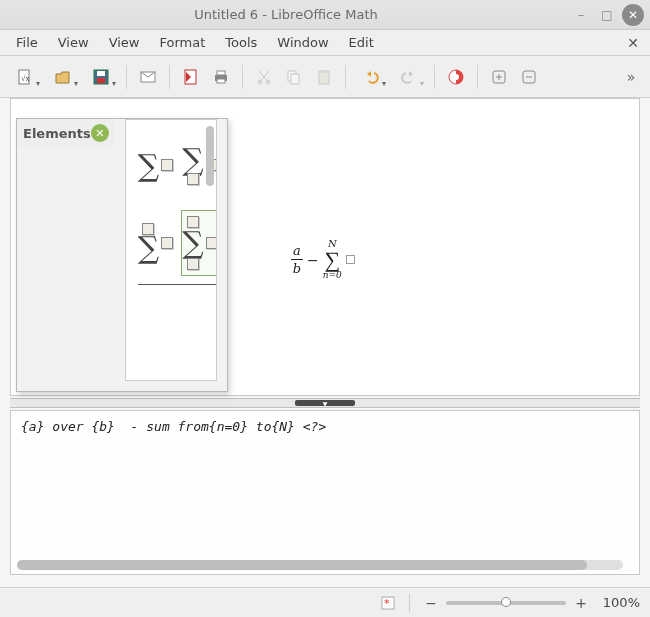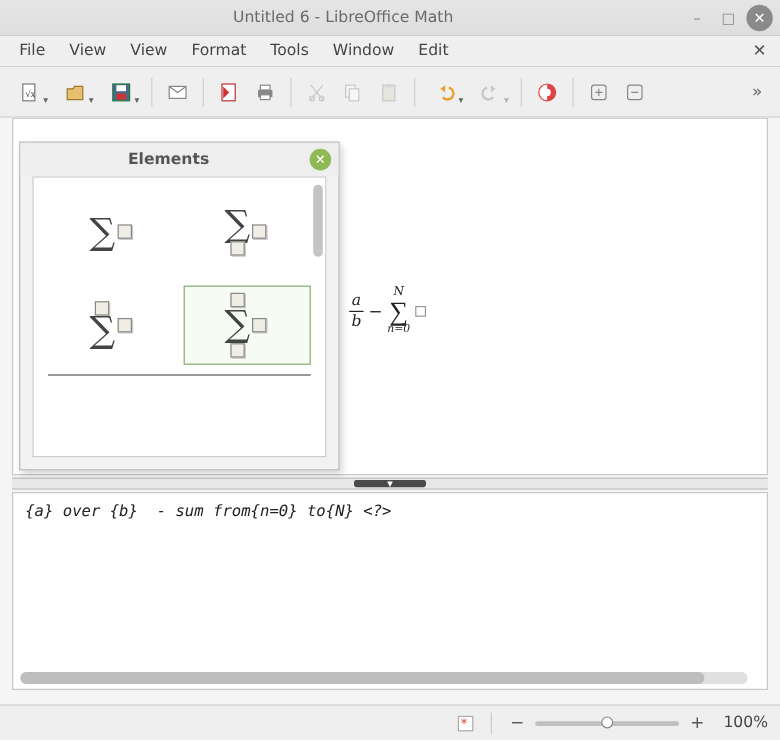--- a/index.html
+++ b/index.html
@@ -188,25 +188,25 @@
     border-radius:50%;
     top:-4px; left: 55px;
   }
   .zoombtn { font-size:14px; color:#555; cursor:pointer; width:14px; text-align:center;}
   .zoomtext { font-size:13px; color:#444; margin-left:4px; min-width:40px; text-align:right;}
 
   
   .elements-panel {
     position:absolute;
     left: 16px; top: 118px;
-    width: 267px; height: 274px;
+    width: 212px; height: 274px;
     background:#f2f2f2;
     border:1px solid #b8b8b8;
     box-shadow: 2px 3px 6px rgba(0,0,0,.18);
-    display:flex; flex-direction:column;
+    display:flex; flex-direction:row;
   }
   .elements-panel .panel-head {
     height: 28px;
     display:flex; align-items:center;
     padding: 0 6px;
     background:#eee;
   }
   .elements-panel .panel-head .ptitle {
     flex:1; text-align:center; color:#555; font-weight:600; font-size:13px;
   }

